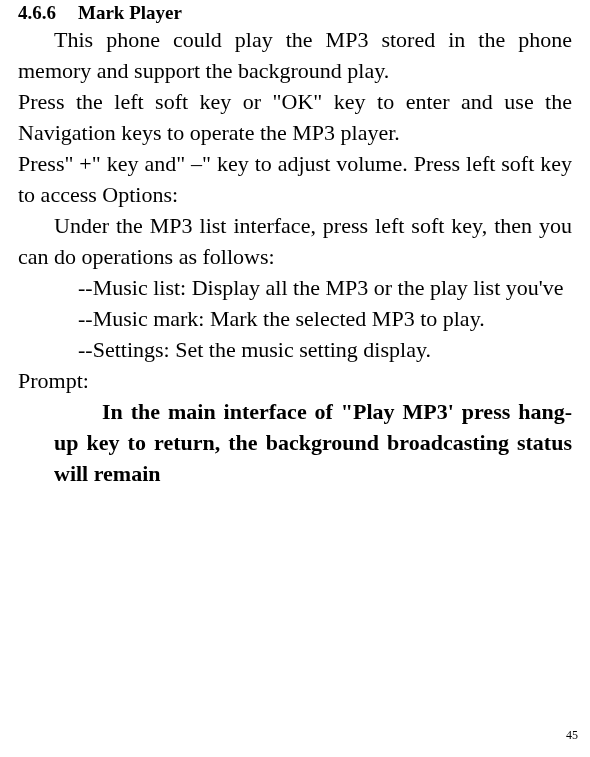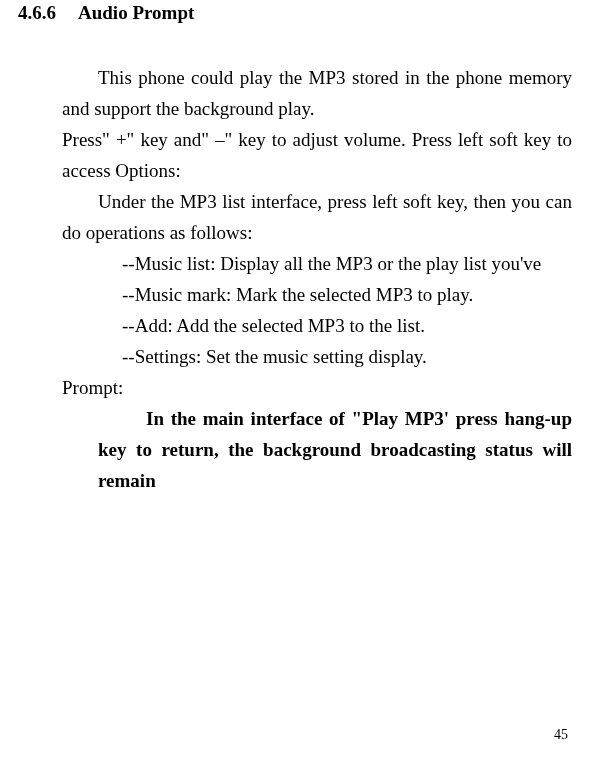--- a/index.html
+++ b/index.html
@@ -16,75 +16,73 @@
     width: 590px;
     height: 757px;
     padding: 0 18px 0 18px;
     position: relative;
   }
   .heading-row {
     display: flex;
     font-weight: bold;
     font-size: 19px;
     padding-top: 2px;
-    margin-bottom: 38px;
   }
   .heading-num {
     width: 60px;
   }
   .body-text {
-    font-size: 19px;
+    font-size: 22px;
     line-height: 31px;
     text-align: justify;
-    margin-left: 44px;
   }
   .para-indent {
     text-indent: 36px;
   }
   .bullet-indent {
     padding-left: 60px;
     text-indent: 0;
     text-align: left;
   }
   .bold-line {
     font-weight: normal;
   }
   .prompt-body {
     font-weight: bold;
     padding-left: 36px;
     text-indent: 48px;
   }
   .page-number {
     position: absolute;
     bottom: 14px;
-    right: 22px;
-    font-size: 14px;
+    right: 12px;
+    font-size: 12px;
   }
 </style>
 </head>
 <body>
 
 <div class="page">
 
   <div class="heading-row">
     <span class="heading-num">4.6.6</span>
-    <span>Audio Prompt</span>
+    <span>Mark Player</span>
   </div>
 
   <div class="body-text para-indent">This phone could play the MP3 stored in the phone memory and support the background play.</div>
 
+  <div class="body-text">Press the left soft key or "OK" key to enter and use the Navigation keys to operate the MP3 player.</div>
 
   <div class="body-text">Press" +" key and" –" key to adjust volume. Press left soft key to access Options:</div>
 
 
   <div class="body-text para-indent">Under the MP3 list interface, press left soft key, then you can do operations as follows:</div>
 
   <div class="body-text bullet-indent">--Music list: Display all the MP3 or the play list you've</div>
   <div class="body-text bullet-indent">--Music mark: Mark the selected MP3 to play.</div>
-  <div class="body-text bullet-indent">--Add: Add the selected MP3 to the list.</div>
   <div class="body-text bullet-indent">--Settings: Set the music setting display.</div>
 
   <div class="body-text bold-line">Prompt:</div>
 
   <div class="body-text prompt-body">In the main interface of "Play MP3' press hang-up key to return, the background broadcasting status will remain</div>
 
   <div class="page-number">45</div>
 </div>
 
 </body></html>

